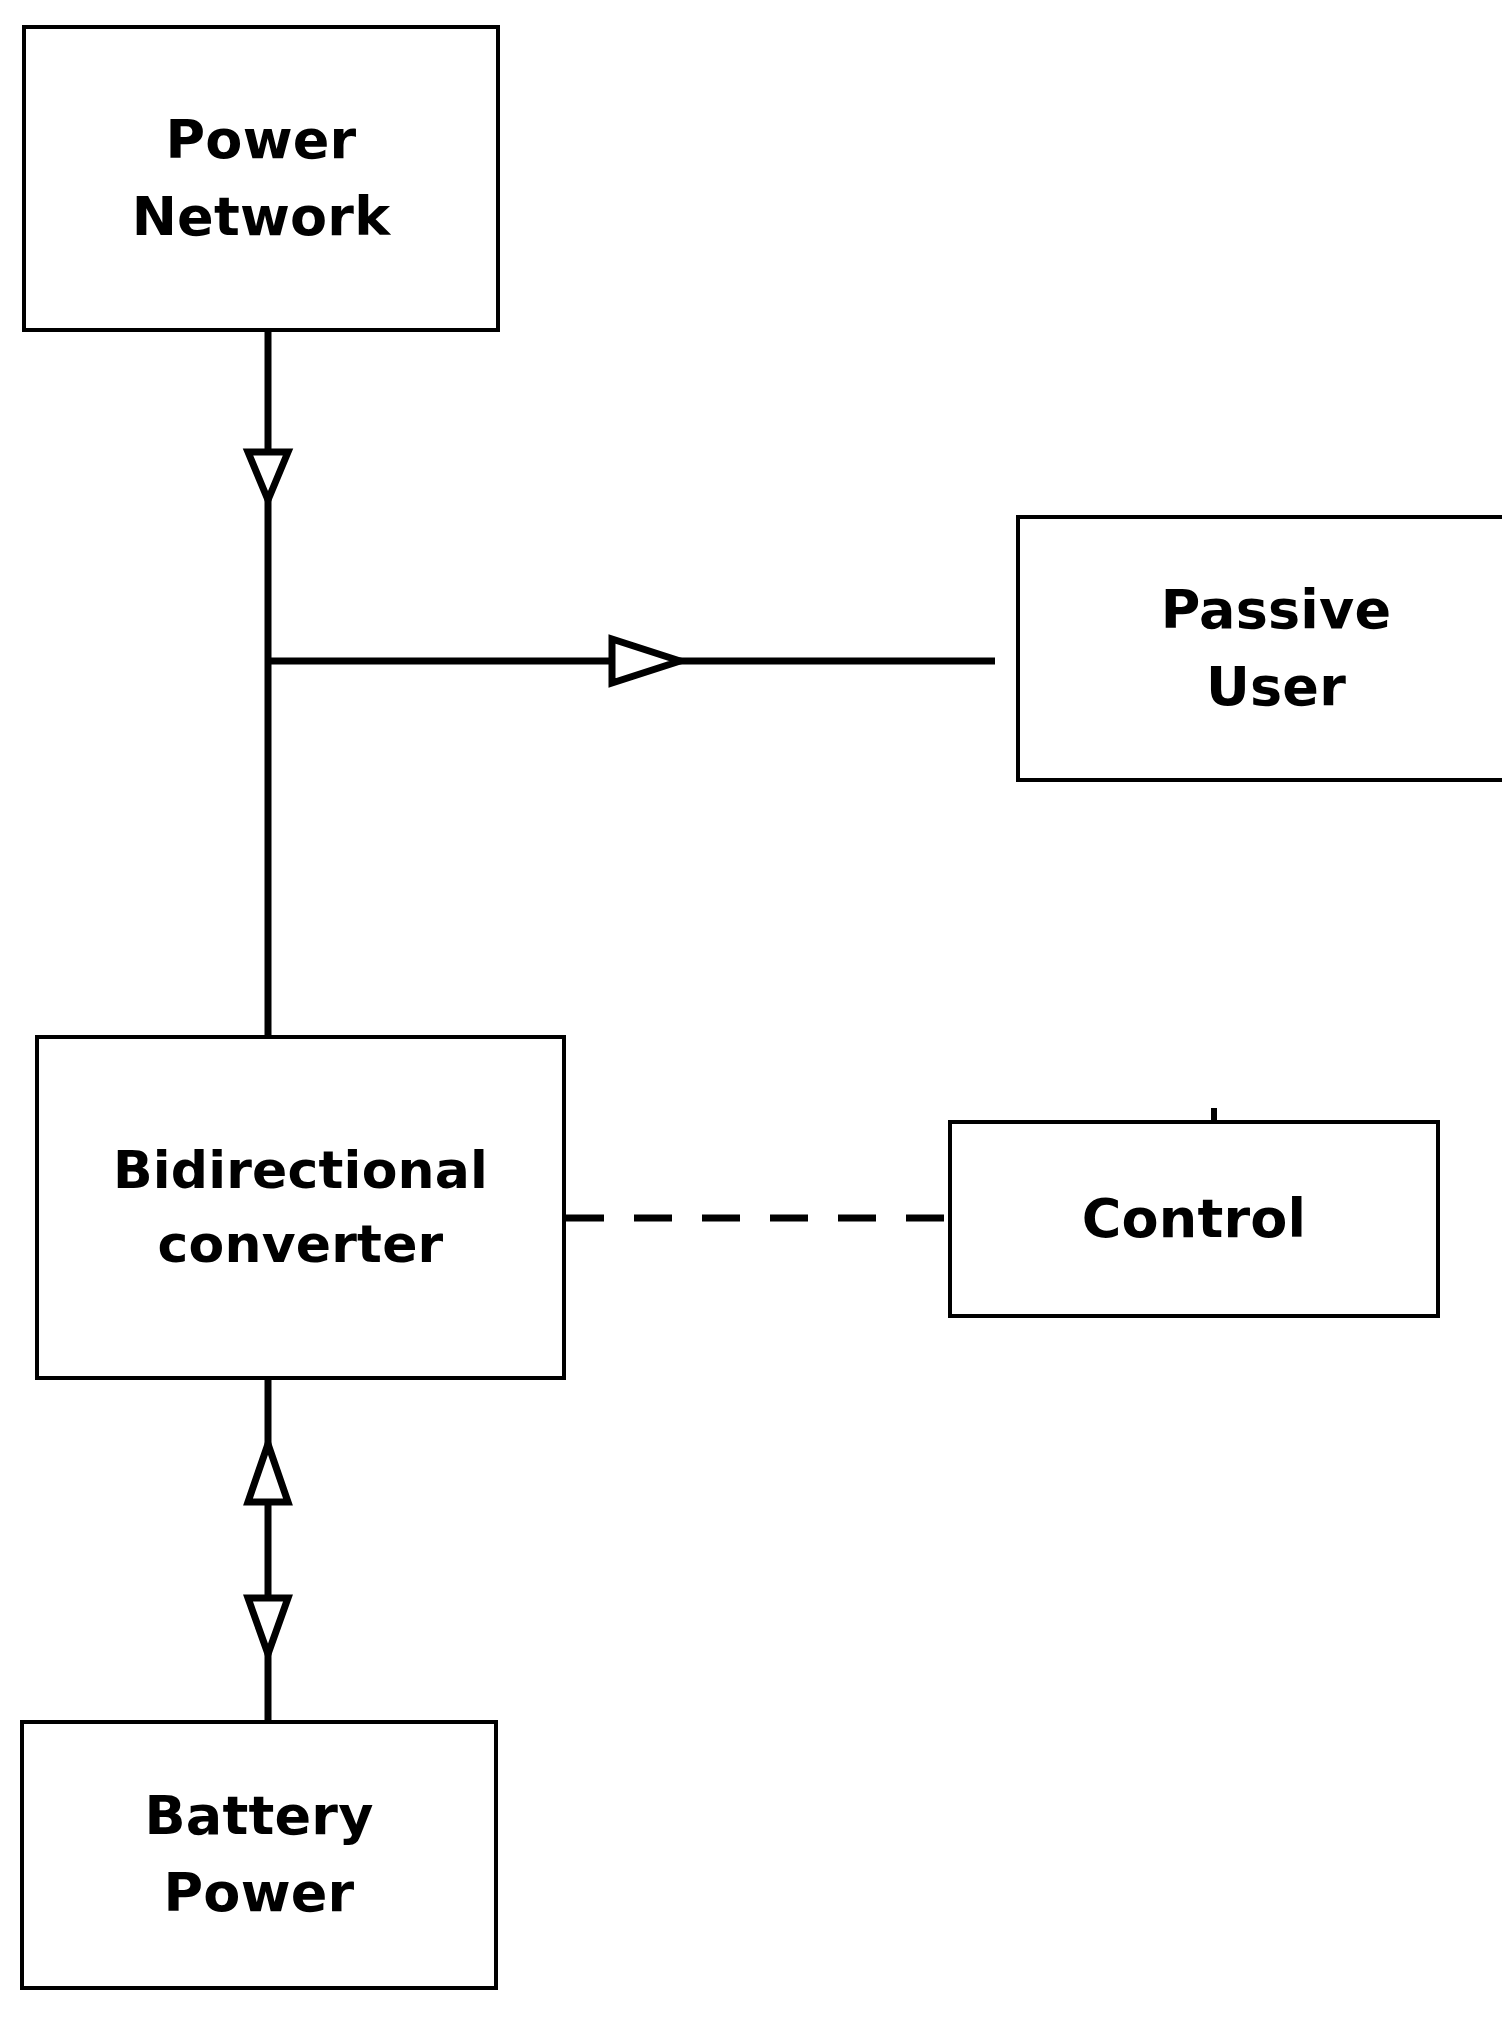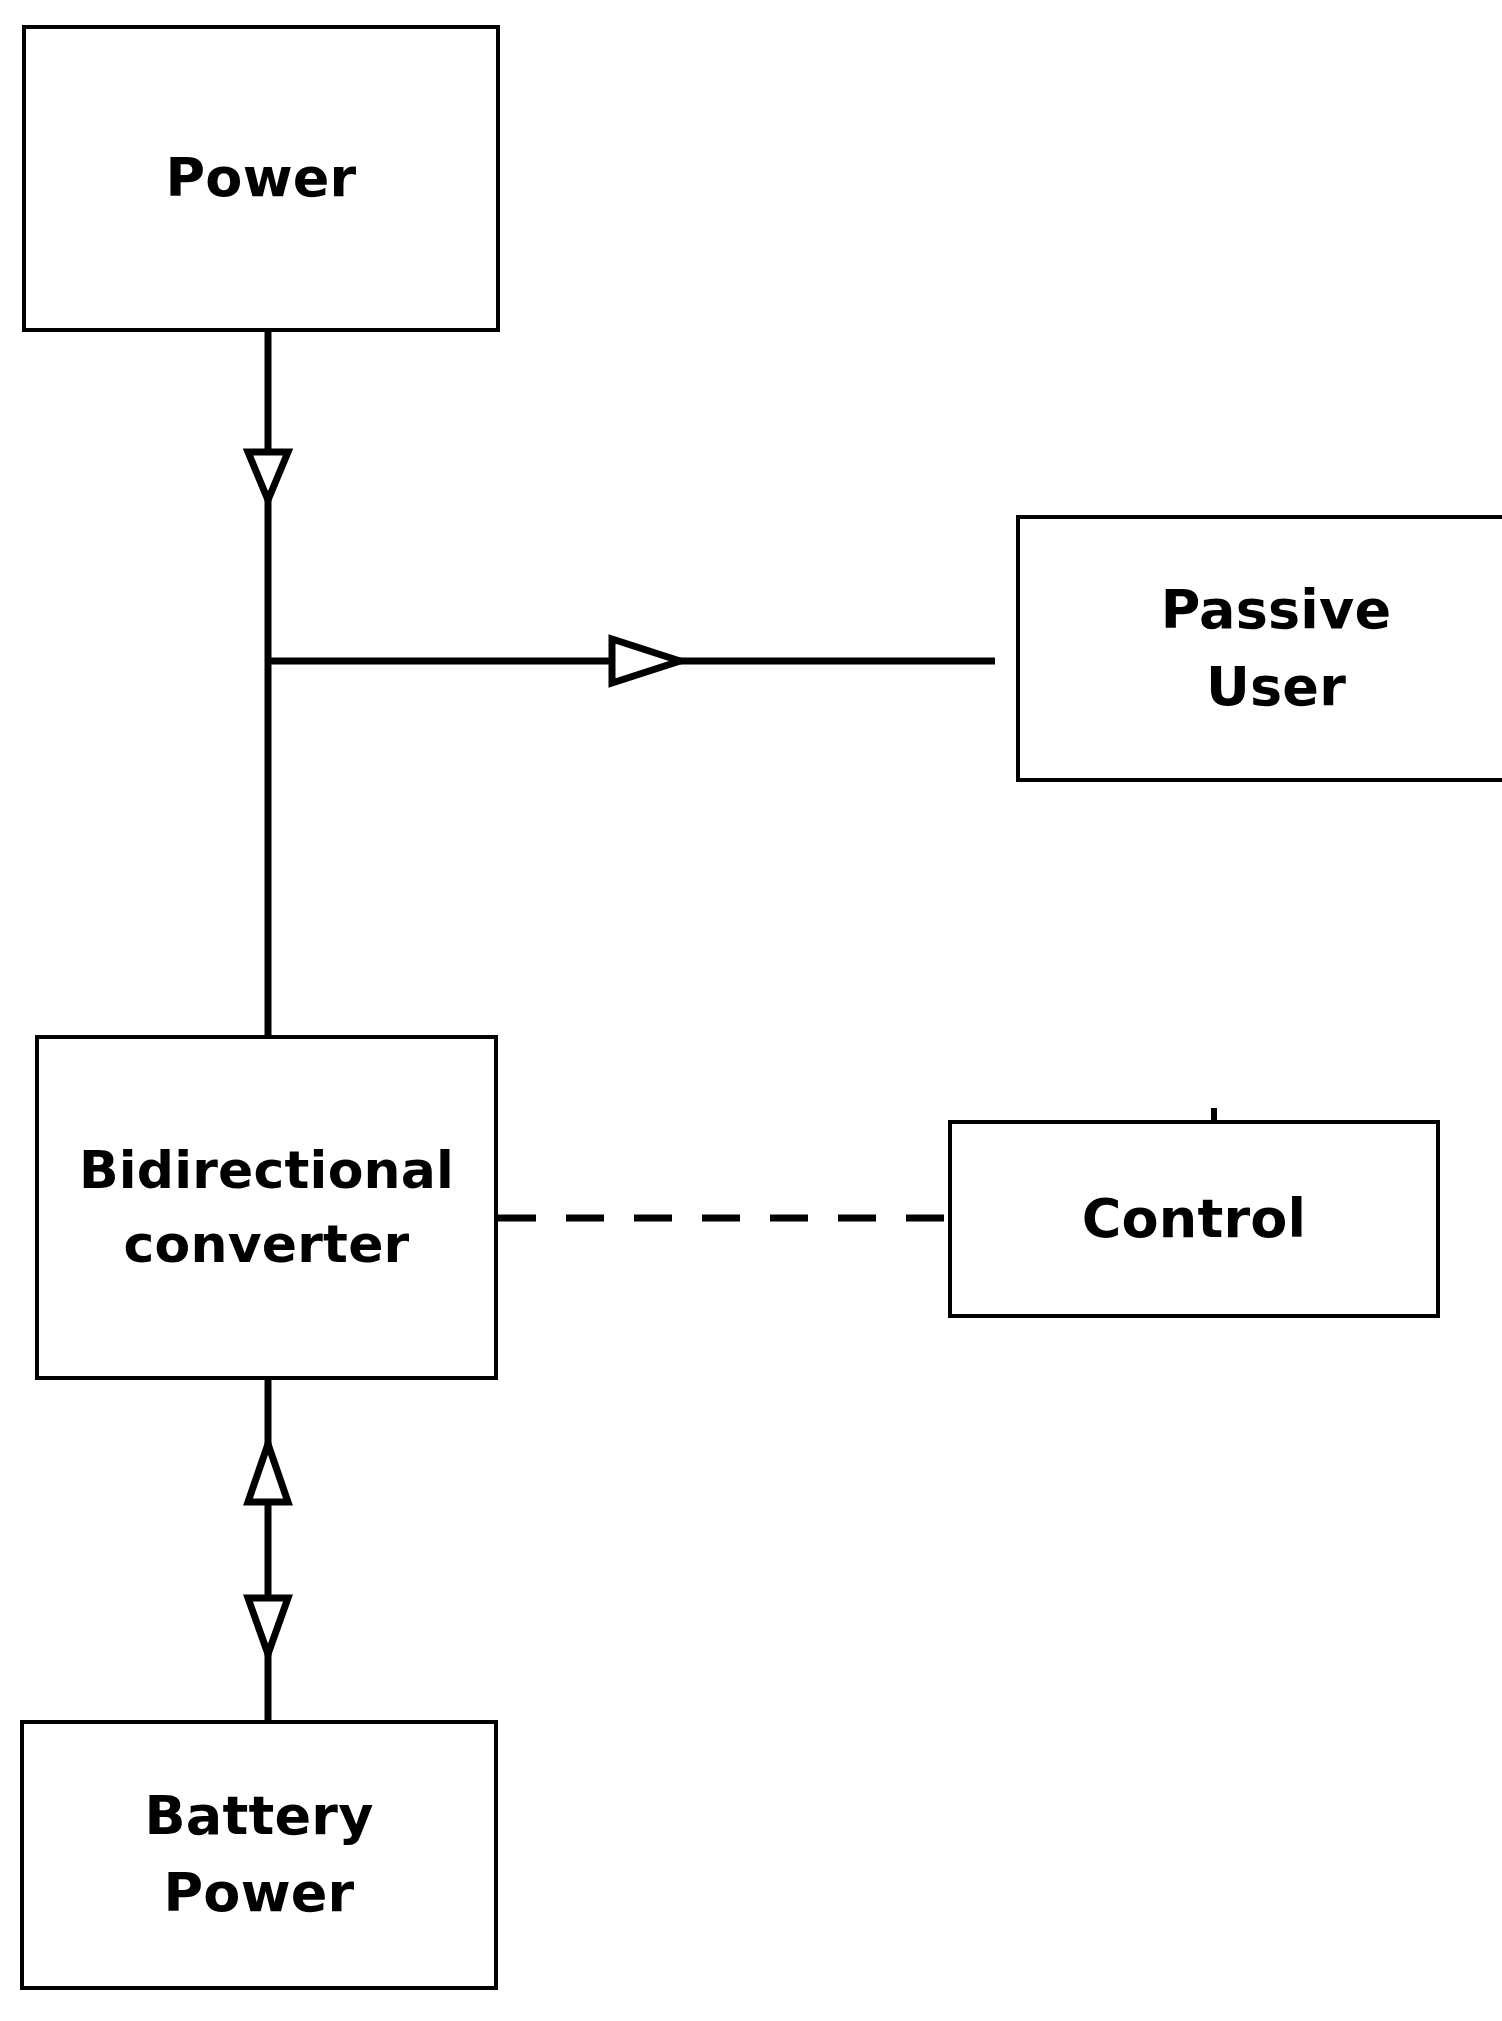--- a/index.html
+++ b/index.html
@@ -48,21 +48,21 @@
   }
   #node-power-network {
     left: 22px;  top: 25px;  width: 478px;  height: 307px;
     font-size: 54px;
   }
   #node-passive-user {
     left: 1016px; top: 515px; width: 520px; height: 267px;
     font-size: 54px;
   }
   #node-bidirectional-converter {
-    left: 35px;  top: 1035px; width: 463px; height: 345px;
+    left: 35px;  top: 1035px; width: 531px; height: 345px;
     font-size: 52px;
   }
   #node-control {
     left: 948px; top: 1120px; width: 492px; height: 198px;
     font-size: 54px;
     font-weight: bold;
   }
   #node-battery-bank {
     left: 20px;  top: 1720px; width: 478px; height: 270px;
     font-size: 54px;
@@ -93,20 +93,21 @@
 
     <polygon points="248,1598 288,1598 268,1654" fill="#ffffff" stroke="#000000" stroke-width="7" stroke-linejoin="miter"></polygon>
 
     <line x1="498" y1="1218" x2="948" y2="1218" stroke="#000000" stroke-width="7" stroke-dasharray="38 30"></line>
 
     <line x1="1214" y1="1108" x2="1214" y2="1120" stroke="#000000" stroke-width="6"></line>
   </svg>
 
   <div class="node-box" id="node-power-network">
     <span class="node-line">Power</span>
+    <span class="node-line">Network</span>
   </div>
 
   <div class="node-box" id="node-passive-user">
     <span class="node-line">Passive</span>
     <span class="node-line">User</span>
   </div>
 
   <div class="node-box" id="node-bidirectional-converter">
     <span class="node-line">Bidirectional</span>
     <span class="node-line">converter</span>

